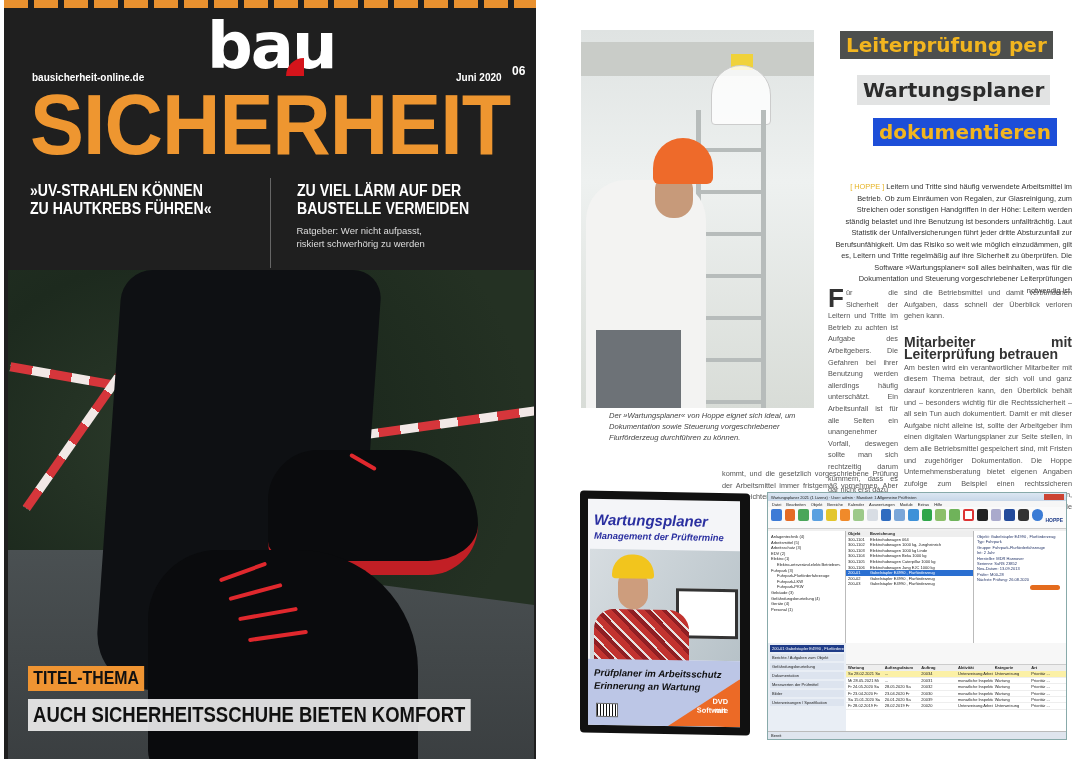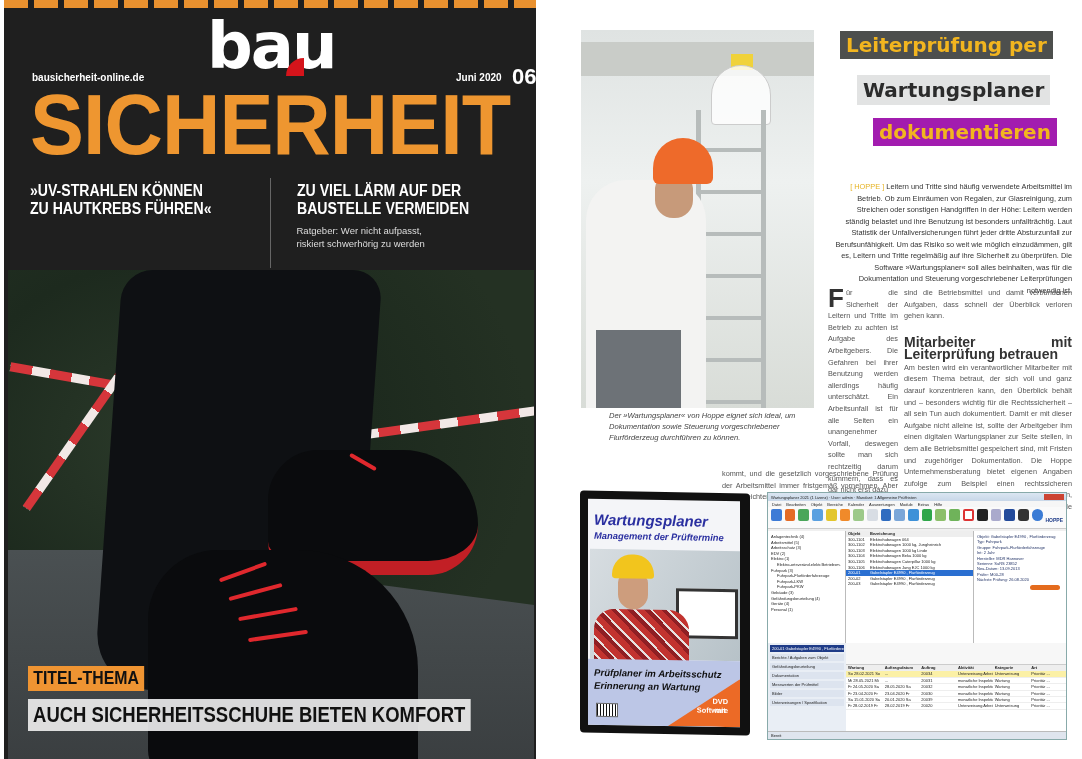--- a/index.html
+++ b/index.html
@@ -4,21 +4,21 @@
 <style>
 *{box-sizing:border-box;margin:0;padding:0}
 body{width:1082px;height:759px;background:#fff;position:relative;overflow:hidden;font-family:"Liberation Sans",sans-serif}
 
 .cover{position:absolute;left:4px;top:0;width:532px;height:759px;background:#1f1f1f;overflow:hidden}
 .cover-topstrip{position:absolute;left:0;top:0;width:100%;height:8px;background:repeating-linear-gradient(90deg,#e9912f 0 24px,#1f1f1f 24px 30px)}
 .bau-logo{position:absolute;left:203px;top:14px;font-family:"DejaVu Sans",sans-serif;font-weight:bold;font-size:64px;color:#fff;letter-spacing:-2px;line-height:64px}
 .bau-logo .red{position:absolute;left:79px;top:44px;width:18px;height:18px;background:#d5141b;border-top-left-radius:18px}
 .site-url{position:absolute;left:28px;top:72px;font-size:10px;color:#fff;font-weight:bold}
 .issue-date{position:absolute;left:452px;top:72px;font-size:10px;color:#fff;font-weight:bold}
-.issue-no{position:absolute;left:508px;top:64px;font-size:22px;color:#fff;font-weight:bold}
+.issue-no{position:absolute;left:508px;top:64px;font-size:12px;color:#fff;font-weight:bold}
 .masthead{position:absolute;left:26px;top:78px;font-family:"Liberation Sans",sans-serif;font-weight:bold;font-size:86px;color:#ee9630;letter-spacing:-1px;transform:scaleX(0.94);transform-origin:left top;line-height:92px}
 .teasers{position:absolute;left:0;top:178px;width:100%;height:90px;display:flex}
 .teaser{flex:1;padding:4px 0 0 26px;border-right:1px solid #666}
 .teaser:last-child{border-right:none}
 .teaser h3{color:#fff;font-size:16px;font-weight:bold;line-height:18px;transform:scaleX(0.88);transform-origin:left;white-space:nowrap}
 .teaser p{color:#ddd;font-size:9.5px;line-height:13px;margin-top:6px}
 .cover-photo{position:absolute;left:4px;top:270px;width:526px;height:489px;background:
  linear-gradient(175deg,rgba(255,255,255,.0) 30%,rgba(0,0,0,0) 31%),
  radial-gradient(ellipse at 30% 35%,#2b3a2a 0,#1d2a1e 40%,#243123 70%),#2a3427;overflow:hidden}
 .tape{position:absolute;height:9px;background:repeating-linear-gradient(90deg,#d6363b 0 22px,#f2e8e6 22px 40px)}
@@ -37,21 +37,21 @@
 .hero .lamp-cap{position:absolute;left:150px;top:24px;width:22px;height:16px;background:#f0d23a}
 .hero .ladder{position:absolute;left:115px;top:80px;width:70px;height:300px;border-left:5px solid #b7bcbb;border-right:5px solid #b7bcbb;background:repeating-linear-gradient(180deg,transparent 0 38px,#b7bcbb 38px 42px)}
 .hero .worker{position:absolute;left:5px;top:150px;width:120px;height:230px;background:#f3f3f2;border-radius:40px 40px 0 0}
 .hero .helmet{position:absolute;left:72px;top:108px;width:60px;height:46px;background:#ee6a2a;border-radius:30px 30px 6px 6px}
 .hero .face{position:absolute;left:74px;top:148px;width:38px;height:40px;background:#c79a7a;border-radius:10px 10px 18px 18px}
 .hero .pants{position:absolute;left:15px;top:300px;width:85px;height:78px;background:#6d7277}
 .caption{position:absolute;left:35px;top:410px;width:215px;font-size:7.6px;line-height:11px;color:#444;font-style:italic}
 .title-box{position:absolute;font-family:"DejaVu Sans",sans-serif;font-weight:bold;white-space:nowrap}
 .t1{left:266px;top:31px;background:#4d4f4d;color:#f2b51f;font-size:20px;padding:2px 6px}
 .t2{left:283px;top:75px;background:#e2e3e3;color:#2b2b2b;font-size:20px;padding:3px 6px}
-.t3{left:299px;top:118px;background:#a21caf;color:#f2b51f;font-size:20px;padding:2px 6px}
+.t3{left:299px;top:118px;background:#1d4ed8;color:#f2b51f;font-size:20px;padding:2px 6px}
 .lead{position:absolute;left:260px;top:181px;width:238px;font-size:7.4px;line-height:11.5px;color:#333;text-align:right}
 .lead .tag{color:#e6b324}
 .col1{position:absolute;left:254px;top:287px;width:70px;font-size:7.3px;line-height:11.6px;color:#555;text-align:justify}
 .col1 .drop{float:left;font-size:26px;line-height:22px;font-weight:bold;color:#333;margin-right:2px}
 .col1-bottom{position:absolute;left:148px;top:468px;width:176px;font-size:7.3px;line-height:11.6px;color:#555;text-align:justify}
 .col2{position:absolute;left:330px;top:287px;width:168px;font-size:7.3px;line-height:11.6px;color:#555;text-align:justify}
 .col2 h4{font-size:14px;line-height:12px;color:#333;margin:14px 0 2px 0}
 
 .dvd{position:absolute;left:6px;top:492px;width:170px;height:242px;background:#111;border-radius:4px;transform:skewY(1deg)}
 .dvd-face{position:absolute;left:8px;top:8px;width:152px;height:226px;background:#f4f5f8;overflow:hidden}

